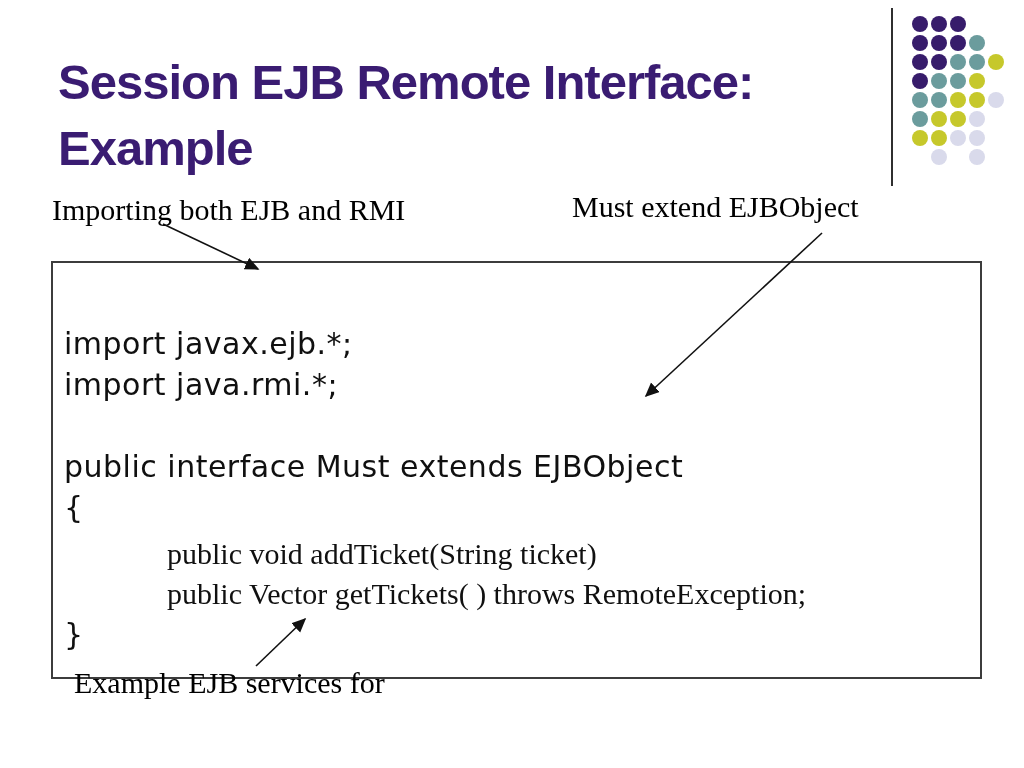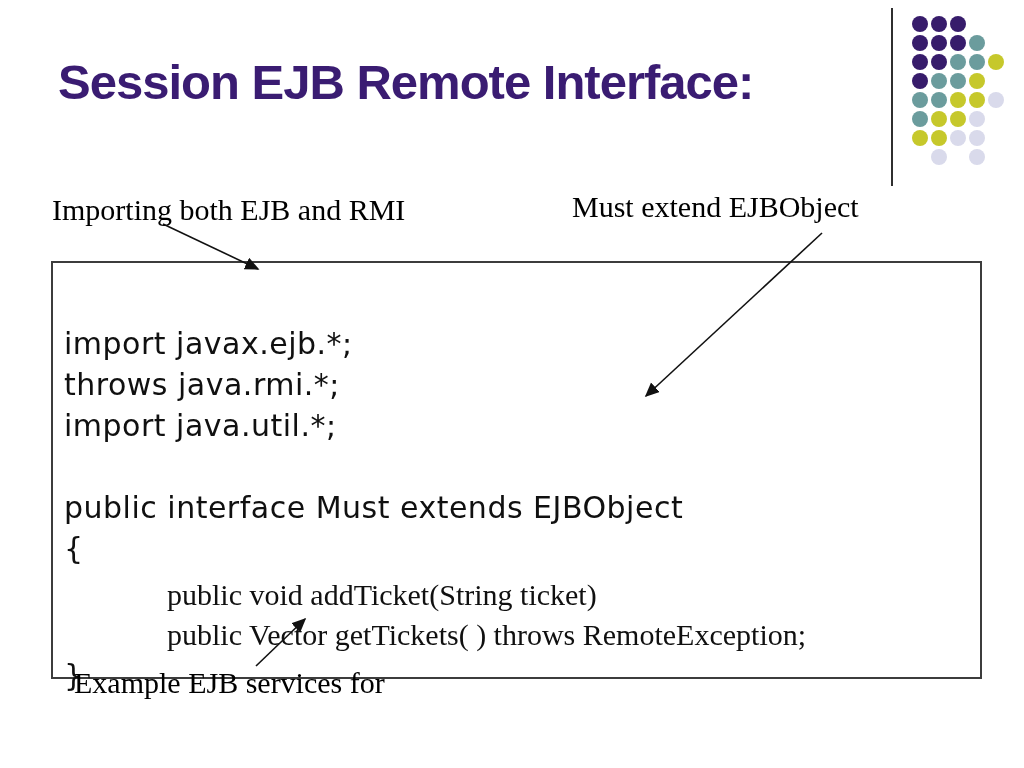--- a/index.html
+++ b/index.html
@@ -56,20 +56,21 @@
   
   .arrows{position:absolute;left:0;top:0;width:1024px;height:768px;pointer-events:none;}
 </style>
 </head>
 <body>
 
 <div class="slide">
 
   <h1 class="title" style="color: rgb(58, 28, 114);">
     <span>Session EJB Remote Interface:</span><br>
+    <span>Example</span>
   </h1>
 
   <div class="vline"></div>
 
   <div class="dots" id="dots">
       <span class="dot" style="background: rgb(55, 28, 107);"></span>
       <span class="dot" style="background: rgb(55, 28, 107);"></span>
       <span class="dot" style="background: rgb(55, 28, 107);"></span>
       <span class="dot" style="background: transparent;"></span>
       <span class="dot" style="background: transparent;"></span>
@@ -109,22 +110,21 @@
       <span class="dot" style="background: rgb(217, 218, 235);"></span>
       <span class="dot" style="background: transparent;"></span>
     </div>
 
   <div class="label label-import">Importing both EJB and RMI</div>
 
   <div class="label label-must">Must extend EJBObject</div>
 
   <div class="codebox" id="codebox">
       <div class="code-line casual" style="padding-left: 0px; margin-top: 48px;">import javax.ejb.*;</div>
-      <div class="code-line casual" style="padding-left: 0px;">throws java.rmi.*;</div>
-      <div class="code-line casual" style="padding-left: 0px;">import java.util.*;</div>
+      <div class="code-line casual" style="padding-left: 0px;">import java.rmi.*;</div>
       <div class="code-line casual" style="padding-left: 0px;"></div>
       <div class="code-line casual" style="padding-left: 0px;">public interface Must extends EJBObject</div>
       <div class="code-line casual" style="padding-left: 0px;">{</div>
       <div class="code-line serif" style="padding-left: 103px;">public void addTicket(String ticket)</div>
       <div class="code-line serif" style="padding-left: 103px;">public Vector getTickets( ) throws RemoteException;</div>
       <div class="code-line casual" style="padding-left: 0px;">}</div>
     </div>
 
   <div class="label label-define">
     <div>Example EJB services for</div>

